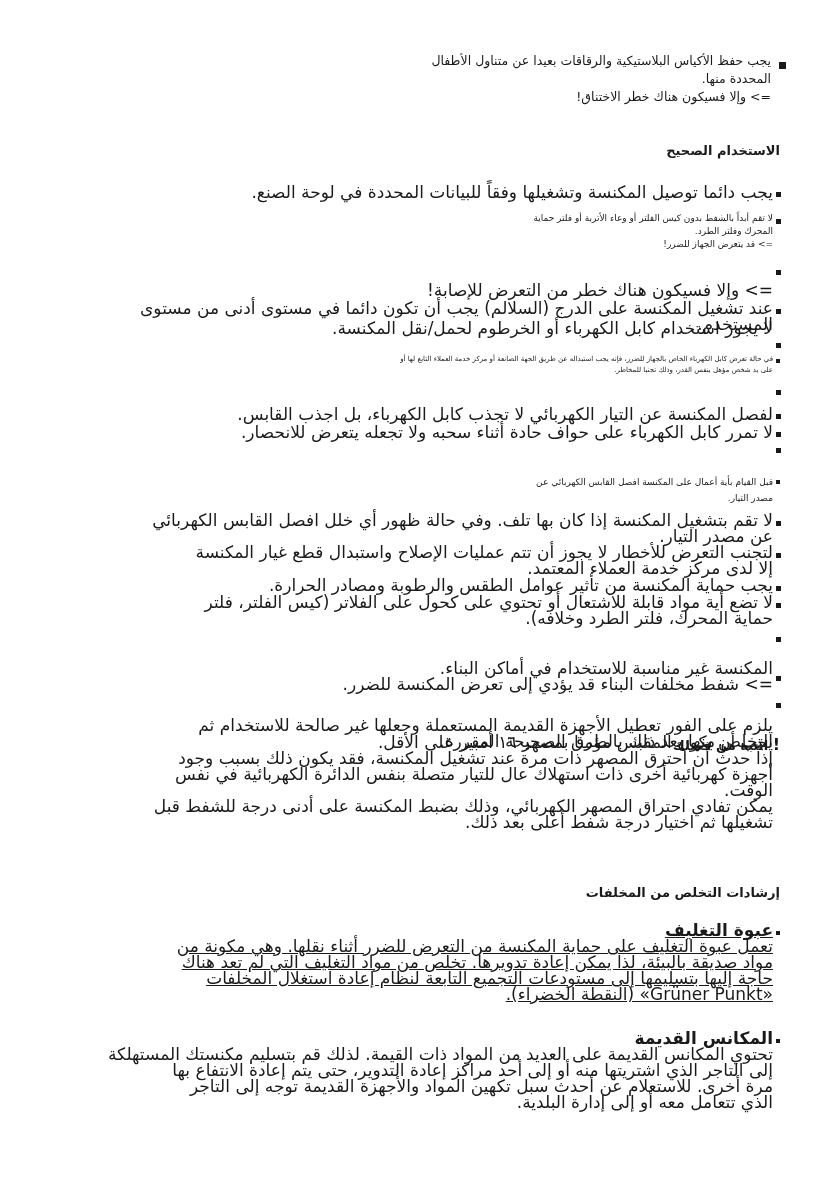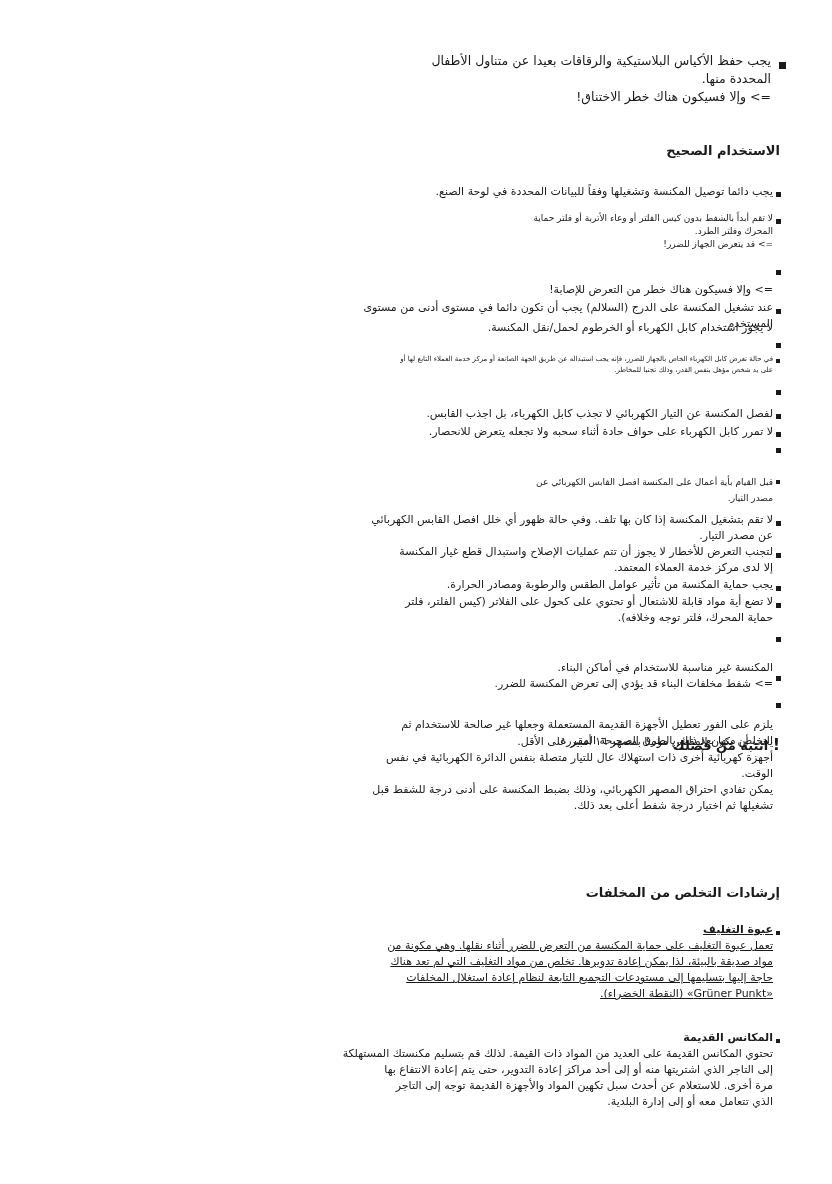--- a/index.html
+++ b/index.html
@@ -2,21 +2,21 @@
 <html><head>
   <meta charset="utf-8">
   <style>
     html, body { margin:0; padding:0; background:#ffffff; }
     body { width:832px; height:1184px; position:relative; overflow:hidden;
       font-family:"DejaVu Sans", "Liberation Sans", sans-serif; color:#1a1a1a; }
     .page { position:absolute; left:0; top:0; width:832px; height:1184px; }
     .blk { position:absolute; direction:rtl; text-align:right; white-space:nowrap; }
     .sq { position:absolute; background:#1a1a1a; }
     .t13 { font-size:12.5px; line-height:18px; }
-    .t12 { font-size:11px; line-height:16px; }
+    .t12 { font-size:17px; line-height:16px; }
     .t10 { font-size:9px; line-height:13px; }
     .t8 { font-size:7px; line-height:11px; }
     .h { font-size:13px; font-weight:bold; line-height:18px; }
   </style>
 </head>
 <body>
 
 <div class="page">
 
   <div class="sq" style="left:779px;top:62px;width:7px;height:7px;"></div>
@@ -93,21 +93,21 @@
   </div>
 
   <div class="sq" style="left:776px;top:586px;width:5px;height:5px;"></div>
   <div class="blk t12" style="right:59px;top:577px;">
     <div>يجب حماية المكنسة من تأثير عوامل الطقس والرطوبة ومصادر الحرارة.</div>
   </div>
 
   <div class="sq" style="left:776px;top:603px;width:5px;height:5px;"></div>
   <div class="blk t12" style="right:59px;top:594px;">
     <div>لا تضع أية مواد قابلة للاشتعال أو تحتوي على كحول على الفلاتر (كيس الفلتر، فلتر</div>
-    <div>حماية المحرك، فلتر توجه وخلافه).</div>
+    <div>حماية المحرك، فلتر الطرد وخلافه).</div>
   </div>
 
   <div class="sq" style="left:776px;top:637px;width:5px;height:5px;"></div>
   <div class="blk t12" style="right:59px;top:660px;">
     <div>المكنسة غير مناسبة للاستخدام في أماكن البناء.</div>
     <div>=&gt; شفط مخلفات البناء قد يؤدي إلى تعرض المكنسة للضرر.</div>
   </div>
 
   <div class="sq" style="left:776px;top:676px;width:5px;height:5px;"></div>
 
@@ -116,20 +116,21 @@
     <div>يلزم على الفور تعطيل الأجهزة القديمة المستعملة وجعلها غير صالحة للاستخدام ثم</div>
     <div>التخلص منها بعد ذلك بالطرق الصحيحة المقررة.</div>
   </div>
 
   <div class="blk h" style="right:52px;top:736px;">
     <span style="font-size:16px;">!</span>
     <span>انتبه من فضلك</span>
   </div>
   <div class="blk t12" style="right:59px;top:734px;">
     <div>يجب أن يكون المقبس مؤمنا بمصهر ١٦ أمبير على الأقل.</div>
+    <div>إذا حدث أن احترق المصهر ذات مرة عند تشغيل المكنسة، فقد يكون ذلك بسبب وجود</div>
     <div>أجهزة كهربائية أخرى ذات استهلاك عال للتيار متصلة بنفس الدائرة الكهربائية في نفس</div>
     <div>الوقت.</div>
     <div>يمكن تفادي احتراق المصهر الكهربائي، وذلك بضبط المكنسة على أدنى درجة للشفط قبل</div>
     <div>تشغيلها ثم اختيار درجة شفط أعلى بعد ذلك.</div>
   </div>
 
   <div class="blk h" style="right:52px;top:884px;">إرشادات التخلص من المخلفات</div>
 
   <div class="sq" style="left:776px;top:931px;width:4px;height:4px;"></div>
   <div class="blk t12" style="right:59px;top:922px;text-decoration:underline;">

